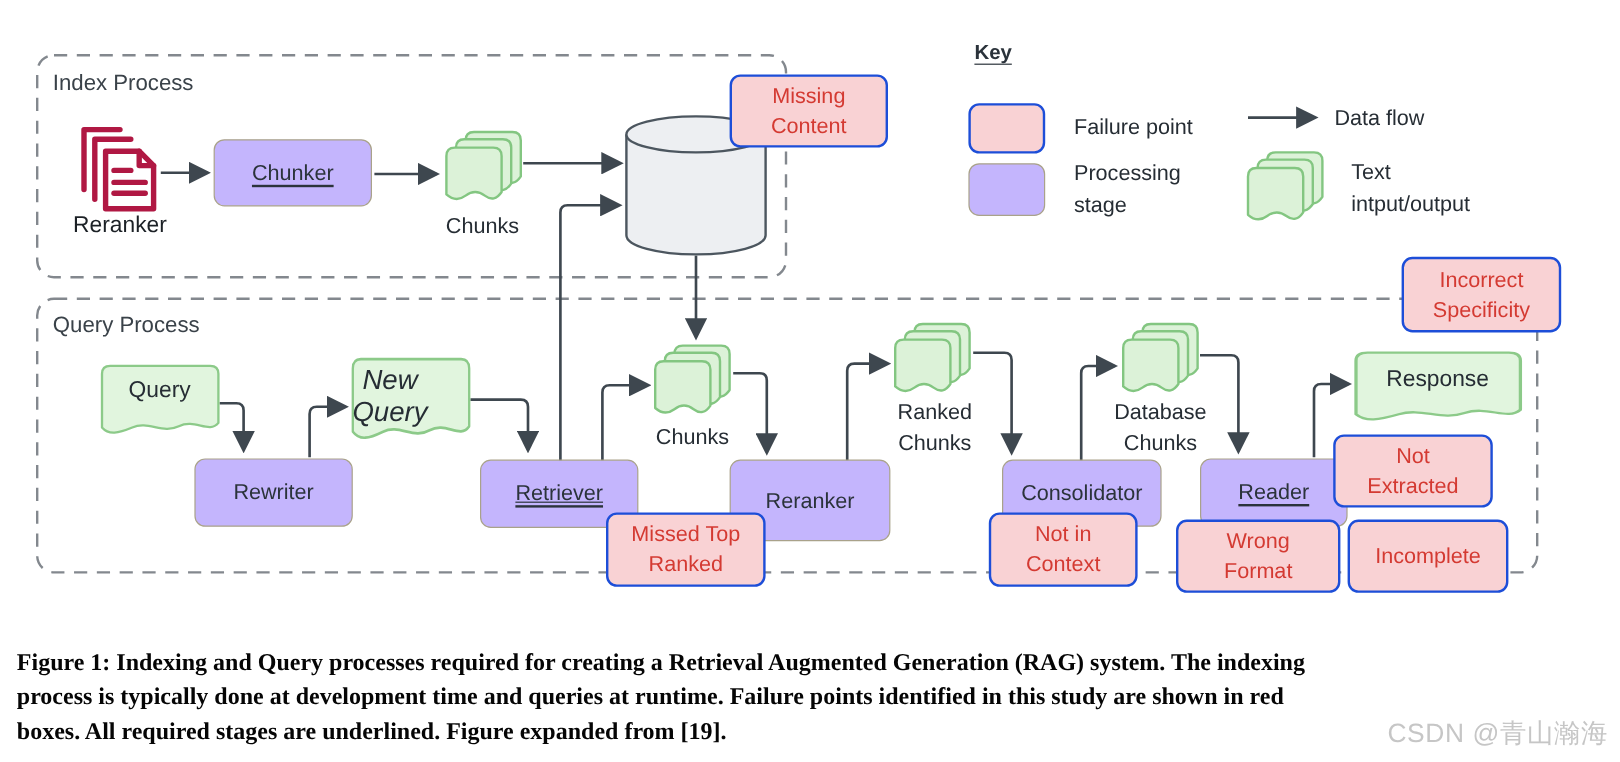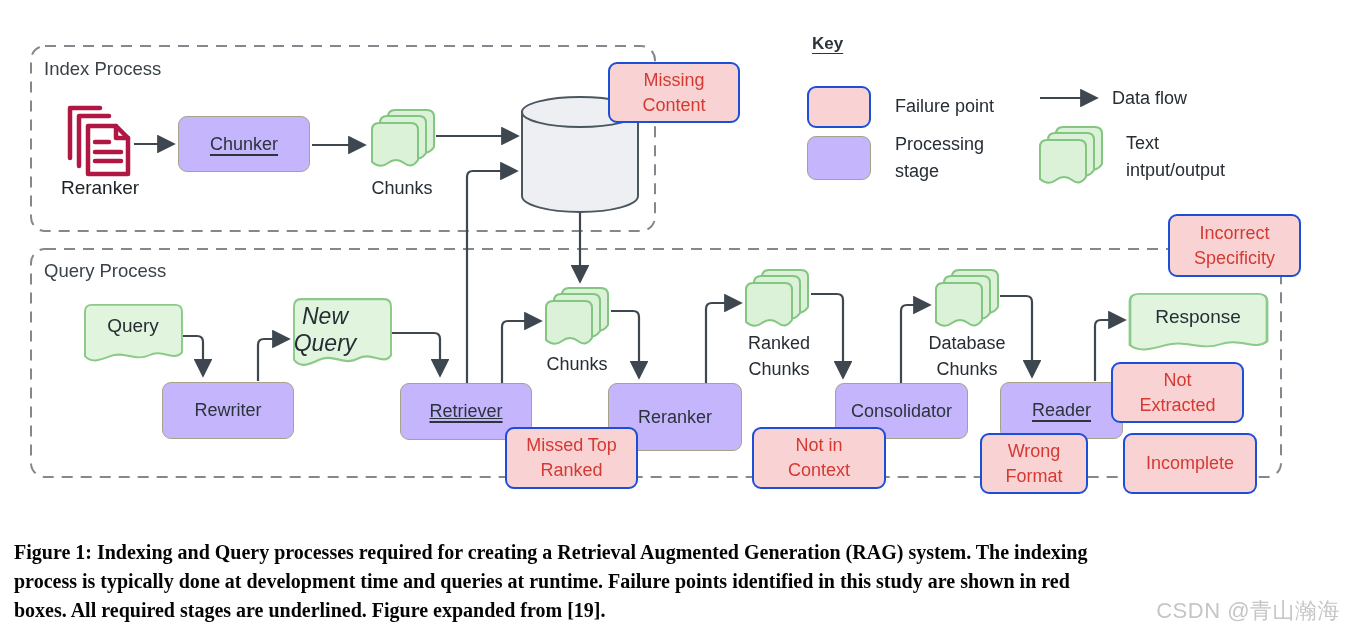--- a/index.html
+++ b/index.html
@@ -152,23 +152,23 @@
   </div>
   <div class="lbl ctr" style="left:917px; top:330px; width:100px; line-height:26px;">Database
 Chunks</div>
   <div class="stage" style="left:1000px; top:382px; width:123px; height:57px;">
     <span class="ul">Reader</span>
   </div>
   <div class="lbl ctr" style="left:1148px; top:304px; width:100px; font-size:19px;">Response</div>
 
   <div class="fail" style="left:505px; top:427px; width:133px; height:62px;">Missed Top
 Ranked</div>
-  <div class="fail" style="left:752px; top:427px; width:134px; height:62px;">Not in
+  <div class="fail" style="left:824px; top:427px; width:124px; height:62px;">Not in
 Context</div>
-  <div class="fail" style="left:980px; top:433px; width:108px; height:61px;">Wrong
+  <div class="fail" style="left:980px; top:433px; width:137px; height:61px;">Wrong
 Format</div>
   <div class="fail" style="left:1123px; top:433px; width:134px; height:61px;">Incomplete</div>
   <div class="fail" style="left:1111px; top:362px; width:133px; height:61px;">Not
 Extracted</div>
   <div class="fail" style="left:1168px; top:214px; width:133px; height:63px;">Incorrect
 Specificity</div>
 
   <div id="caption">Figure 1: Indexing and Query processes required for creating a Retrieval Augmented Generation (RAG) system. The indexing
 process is typically done at development time and queries at runtime. Failure points identified in this study are shown in red
 boxes. All required stages are underlined. Figure expanded from [19].</div>

